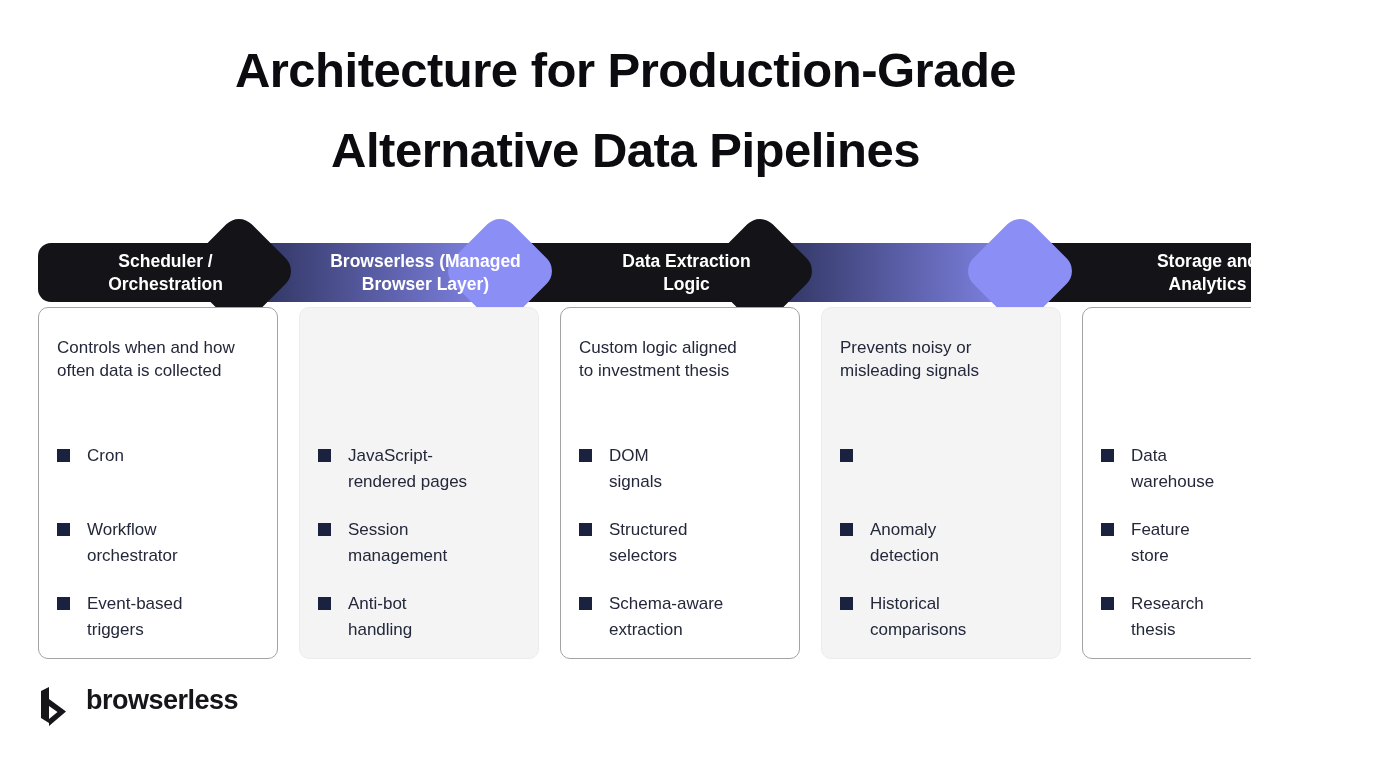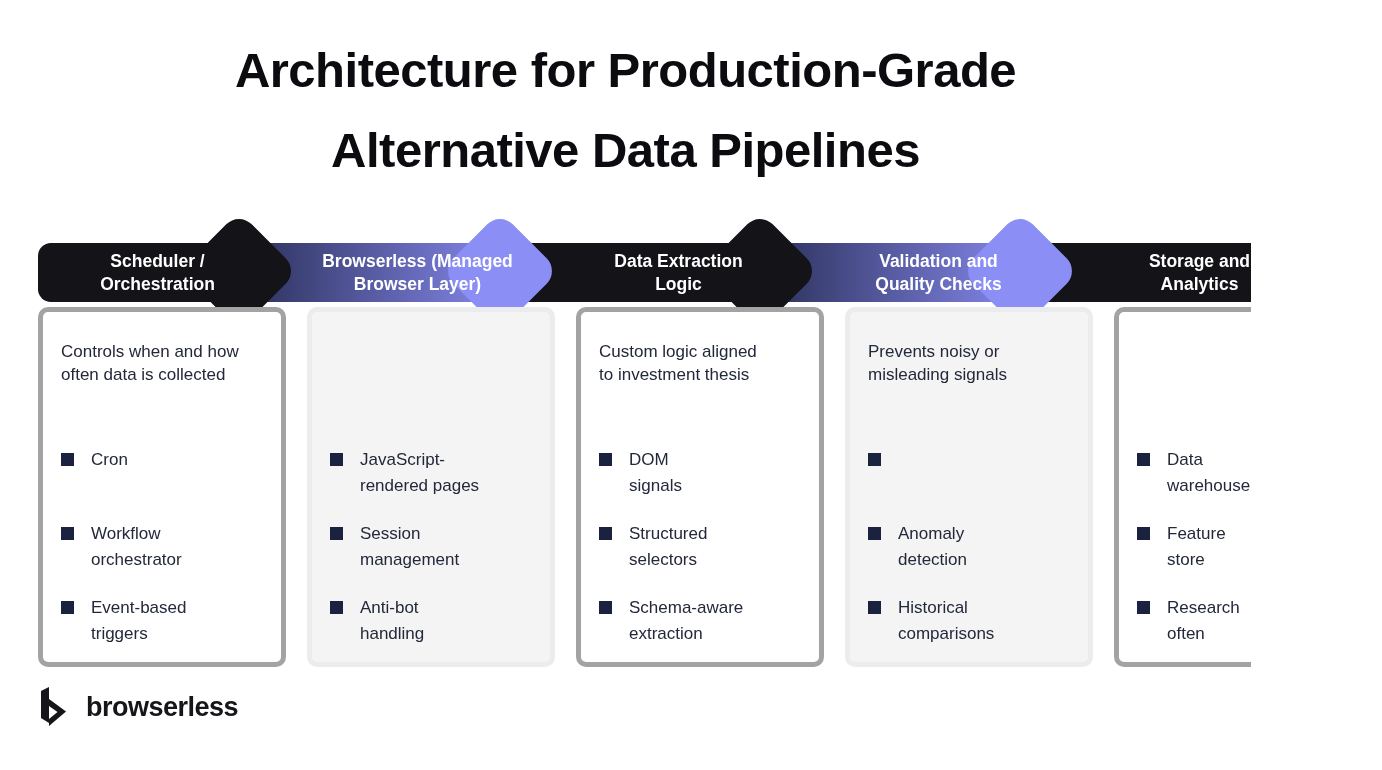--- a/index.html
+++ b/index.html
@@ -30,43 +30,43 @@
   .head.black{background:#131318;}
   .head.purple{background:#8b8ef5;}
   .h1{left:197px;}
   .h2{left:458px;}
   .h3{left:718px;}
   .h4{left:978px;}
   .h5{left:1243px;}
   .flabel{
     position:absolute;top:31px;height:59px;width:239px;
     display:flex;align-items:center;justify-content:center;text-align:center;
-    color:#ffffff;font-size:17.5px;font-weight:700;line-height:23px;white-space:pre-line;
+    color:#ffffff;font-size:17.5px;font-weight:700;line-height:23px;white-space:pre-line;padding-left:8px;
   }
   .l1{left:38px;}
   .l2{left:298px;}
   .l3{left:559px;}
   .l4{left:819px;}
   .l5{left:1080px;}
   
   .cards{position:absolute;left:38px;top:307px;display:flex;gap:21px;}
   .card{
     position:relative;width:203px;height:309px;padding:24px 17px 17px 18px;
-    border-radius:10px;border:5px solid #a3a3a3;background:#ffffff;
+    border-radius:10px;border:1px solid #a3a3a3;background:#ffffff;
   }
   .card.gray{background:#f4f4f5;border-color:#ececef;}
   .desc{
     margin:4px 0 0 0;font-size:17px;line-height:23px;color:#23283a;white-space:pre-line;
   }
   .bullets{list-style:none;margin:0;padding:0;position:absolute;top:135px;left:18px;right:10px;}
   .bullets li{display:flex;gap:17px;height:52px;margin-bottom:22px;}
   .sq{width:13px;height:13px;background:#1b2240;margin-top:6px;flex:none;}
   .bt{font-size:17px;line-height:26px;color:#23283a;white-space:pre-line;}
   
-  .footer{position:absolute;left:36px;top:685px;display:flex;align-items:center;gap:10px;}
+  .footer{position:absolute;left:36px;top:685px;display:flex;align-items:flex-start;gap:10px;}
   .logo-glyph{width:40px;height:44px;}
   .logo-text{font-size:27px;font-weight:700;color:#15151a;letter-spacing:-0.5px;}
 </style>
 </head>
 <body>
 
 <div class="canvas">
 
   <h1 class="title">Architecture for Production-Grade
 Alternative Data Pipelines</h1>
@@ -83,22 +83,20 @@
     <div class="head black  h3"></div>
     <div class="head purple h4"></div>
     <div class="head black  h5"></div>
 
     <div class="flabel l1">Scheduler /
 Orchestration</div>
     <div class="flabel l2">Browserless (Managed
 Browser Layer)</div>
     <div class="flabel l3">Data Extraction
 Logic</div>
-    <div class="flabel l4">Validation and
-Quality Checks</div>
     <div class="flabel l5">Storage and
 Analytics</div>
   </div>
 
   <div class="cards">
 
     <section class="card">
       <p class="desc">Controls when and how
 often data is collected</p>
       <ul class="bullets">
@@ -189,21 +187,21 @@
 warehouse</span>
         </li>
         <li>
           <span class="sq"></span>
           <span class="bt">Feature
 store</span>
         </li>
         <li>
           <span class="sq"></span>
           <span class="bt">Research
-often</span>
+thesis</span>
         </li>
       </ul>
     </section>
 
   </div>
 
   <div class="footer">
     <svg class="logo-glyph" viewBox="0 0 40 44" xmlns="http://www.w3.org/2000/svg">
       <path d="M5 6 L13 2 L13 38 L5 33 Z" fill="#15151a"></path>
       <path fill-rule="evenodd" d="M13 14 L30 26.5 L13 41 Z M13 21 L21.5 27 L13 34 Z" fill="#15151a"></path>

